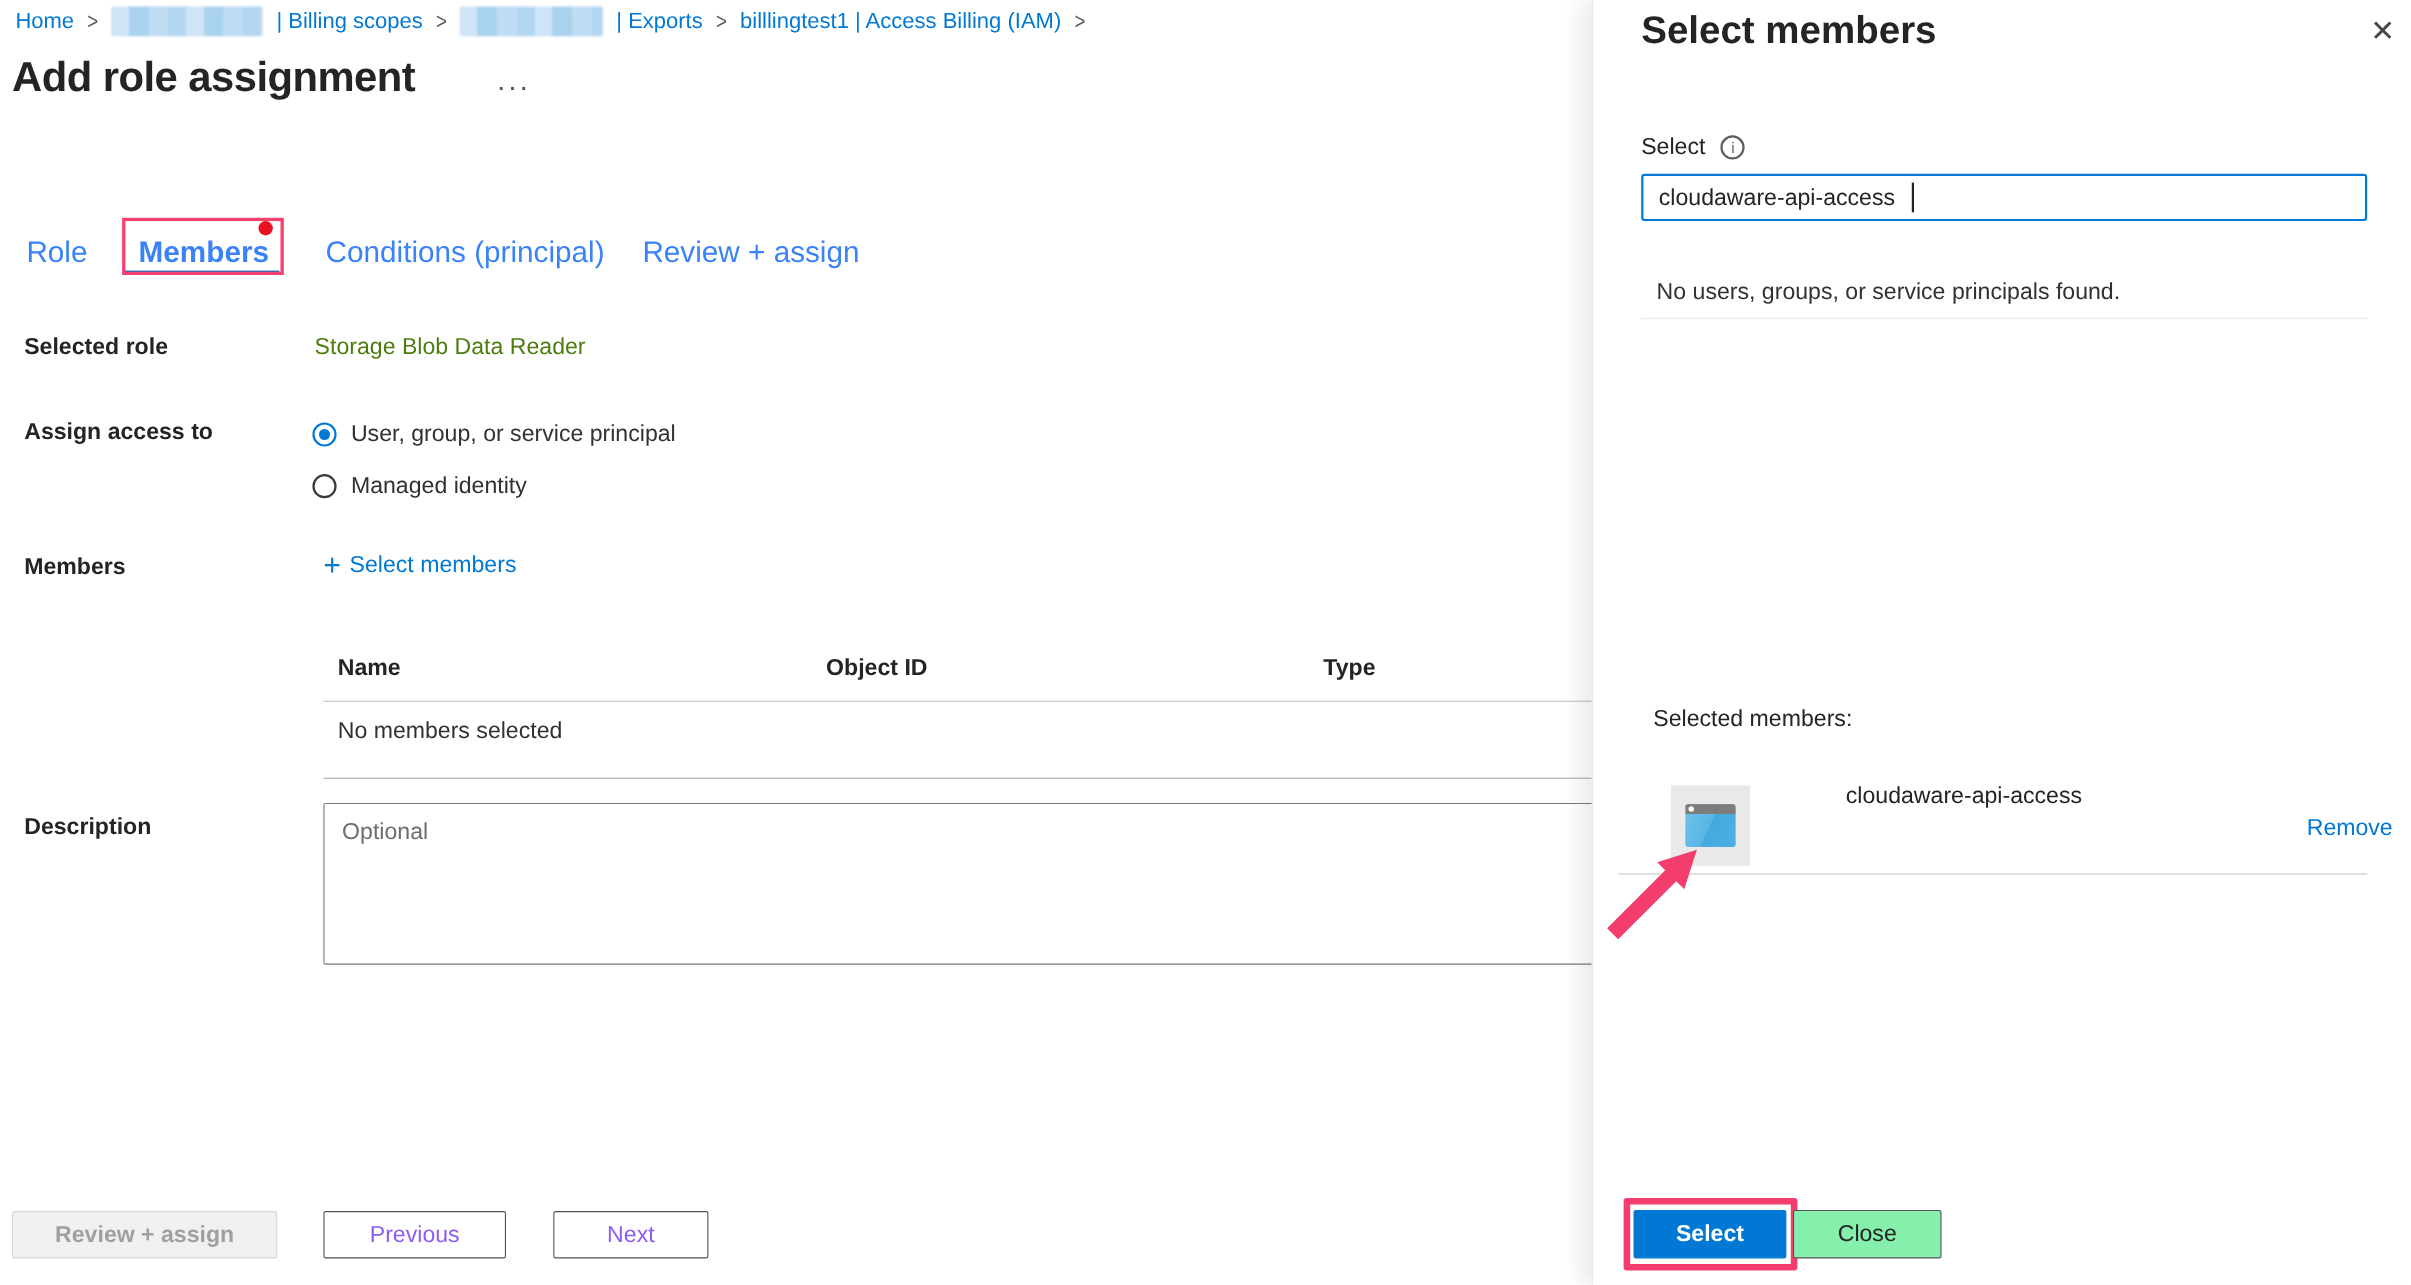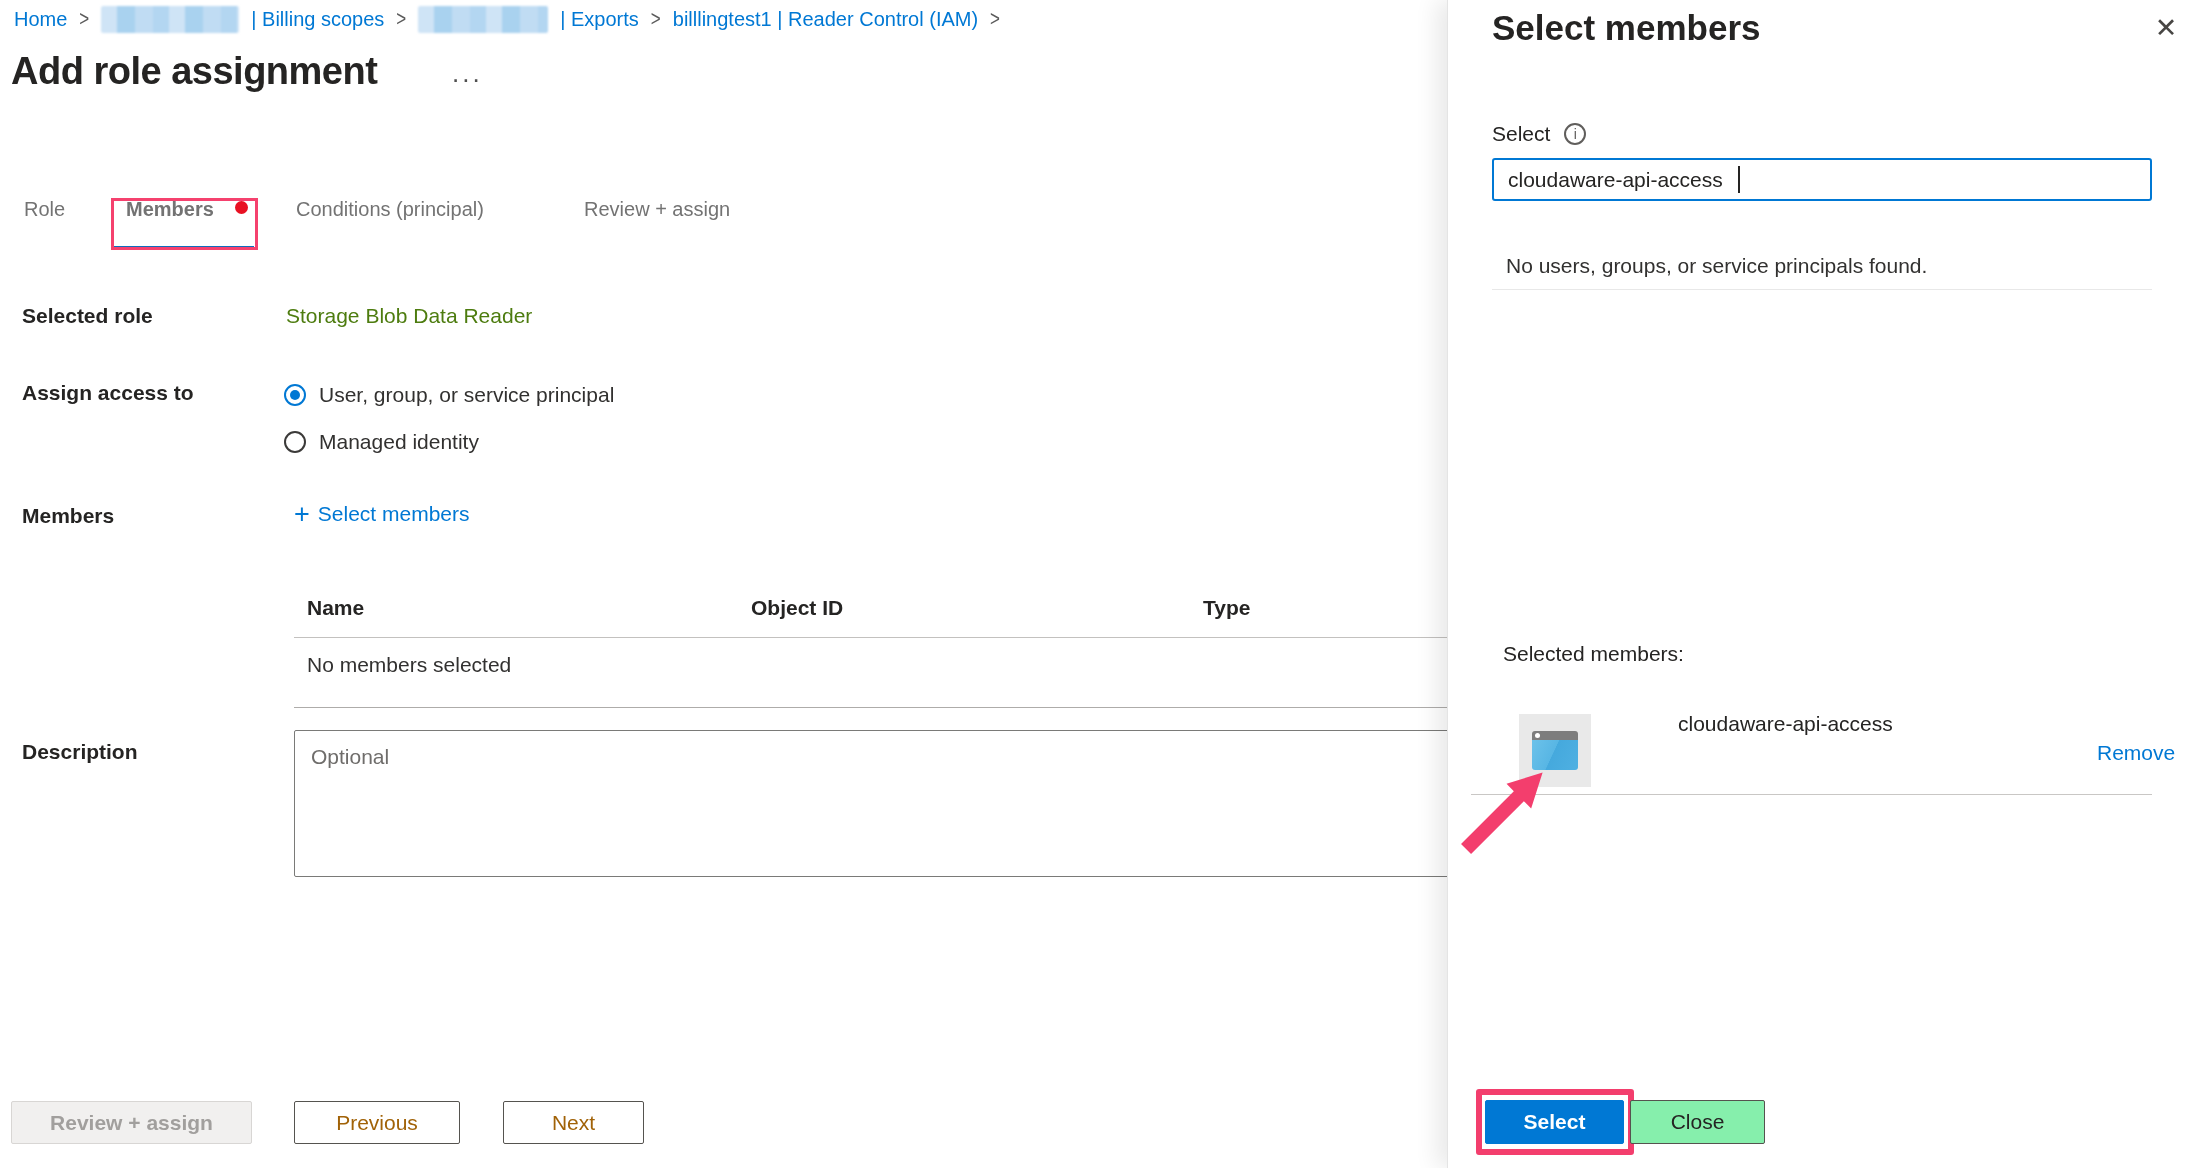--- a/index.html
+++ b/index.html
@@ -19,21 +19,21 @@
   .redacted.r2 { width:130px; }
 
   
   .page-title { position:absolute; left:11px; top:50px; font-size:38px; font-weight:700;
                 color:#252423; letter-spacing:-0.5px; }
   .title-more { position:absolute; left:452px; top:58px; font-size:26px; color:#4f4f4f;
                 letter-spacing:3px; cursor:pointer; }
 
   
   .tabs { position:absolute; left:0; top:198px; height:54px; width:1447px; }
-  .tab { position:absolute; top:0; font-size:20px; color:#737373; cursor:pointer; }
+  .tab { position:absolute; top:16px; font-size:27px; color:#3b82f6; cursor:pointer; }
   .tab-role { left:24px; }
   .tab-members { left:126px; font-weight:700; }
   .tab-conditions { left:296px; }
   .tab-review { left:584px; }
   .members-annotation-box { position:absolute; left:111px; top:0; width:147px; height:52px;
                             border:3px solid #f5416e; background:transparent; }
   .members-underline { position:absolute; left:112px; top:48px; width:142px; height:4px;
                        background:#0f6cbd; }
   .red-dot { position:absolute; left:235px; top:3px; width:13px; height:13px;
              border-radius:50%; background:#e81123; }
@@ -63,21 +63,21 @@
                    font-family:"Liberation Sans", sans-serif; font-size:21px; padding:14px 16px;
                    color:#323130; background:#fff; }
   .desc-textarea::placeholder { color:#6f6d6b; }
 
   
   .btn { position:absolute; top:1101px; height:43px; border-radius:2px; font-size:21px;
          display:flex; align-items:center; justify-content:center; cursor:pointer;
          font-family:"Liberation Sans", sans-serif; }
   .btn-disabled { left:11px; width:241px; background:#f1f0ef; border:1px solid #d8d6d4;
                   color:#a19f9d; font-weight:700; cursor:default; }
-  .btn-outline { background:#ffffff; border:1px solid #55534f; color:#a16207; }
+  .btn-outline { background:#ffffff; border:1px solid #55534f; color:#8b5cf6; }
   .btn-previous { left:294px; width:166px; }
   .btn-next { left:503px; width:141px; }
 
   
   .panel { position:absolute; left:1447px; top:0; width:745px; height:1168px; background:#fff;
            border-left:1px solid #e4e4e4; box-shadow:-10px 0 22px rgba(0,0,0,0.09); }
   .panel-title { position:absolute; left:44px; top:8px; font-size:35px; font-weight:700; color:#252423; }
   .panel-close { position:absolute; left:700px; top:10px; width:36px; height:36px; font-size:27px;
                  color:#484644; display:flex; align-items:center; justify-content:center;
                  cursor:pointer; font-weight:300; }
@@ -131,21 +131,21 @@
 
     <div class="breadcrumb">
       <span class="crumb-link">Home</span>
       <span class="crumb-sep">&gt;</span>
       <span class="redacted r1"></span>
       <span class="crumb-link">| Billing scopes</span>
       <span class="crumb-sep">&gt;</span>
       <span class="redacted r2"></span>
       <span class="crumb-link">| Exports</span>
       <span class="crumb-sep">&gt;</span>
-      <span class="crumb-link">billlingtest1 | Reader Control (IAM)</span>
+      <span class="crumb-link">billlingtest1 | Access Billing (IAM)</span>
       <span class="crumb-sep">&gt;</span>
     </div>
 
     <div class="page-title">Add role assignment</div>
     <div class="title-more">...</div>
 
     <div class="tabs">
       <span class="tab tab-role">Role</span>
       <span class="tab tab-members">Members</span>
       <span class="tab tab-conditions">Conditions (principal)</span>

